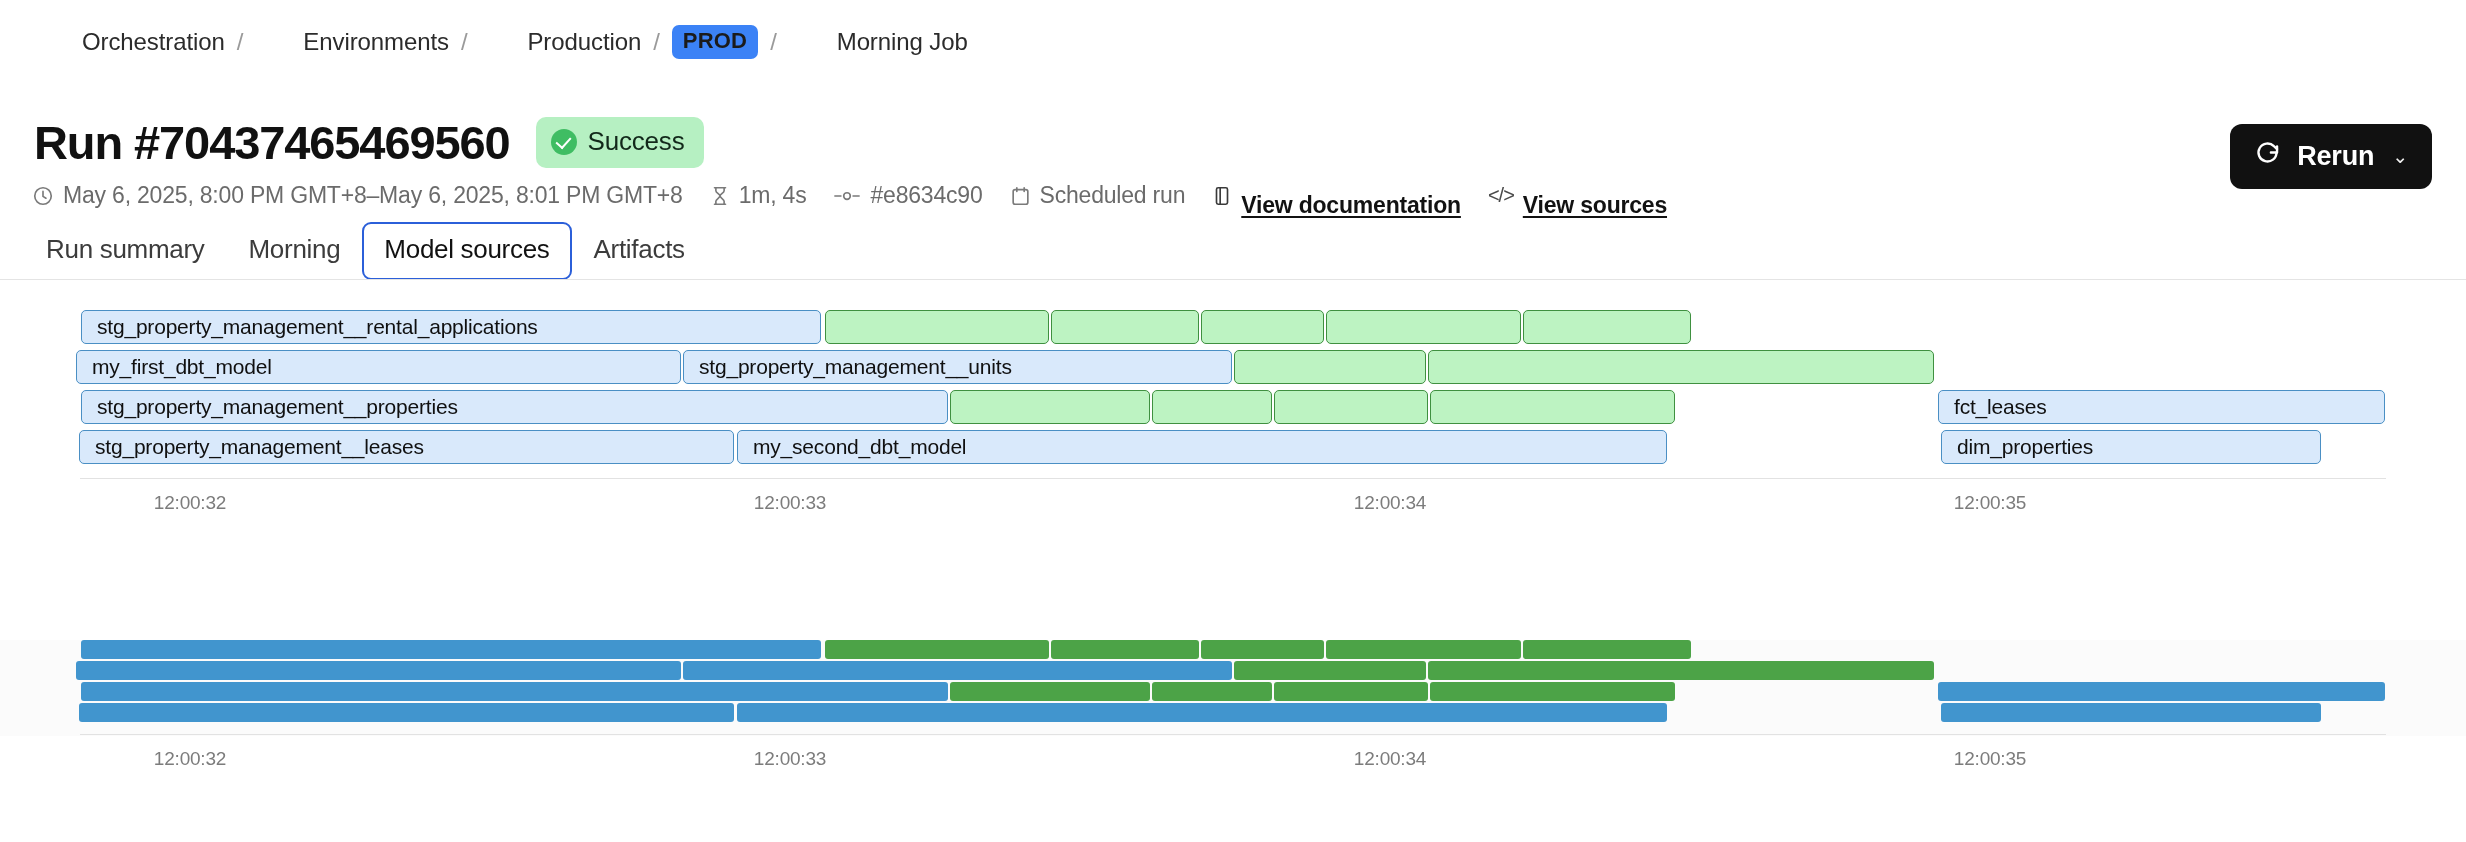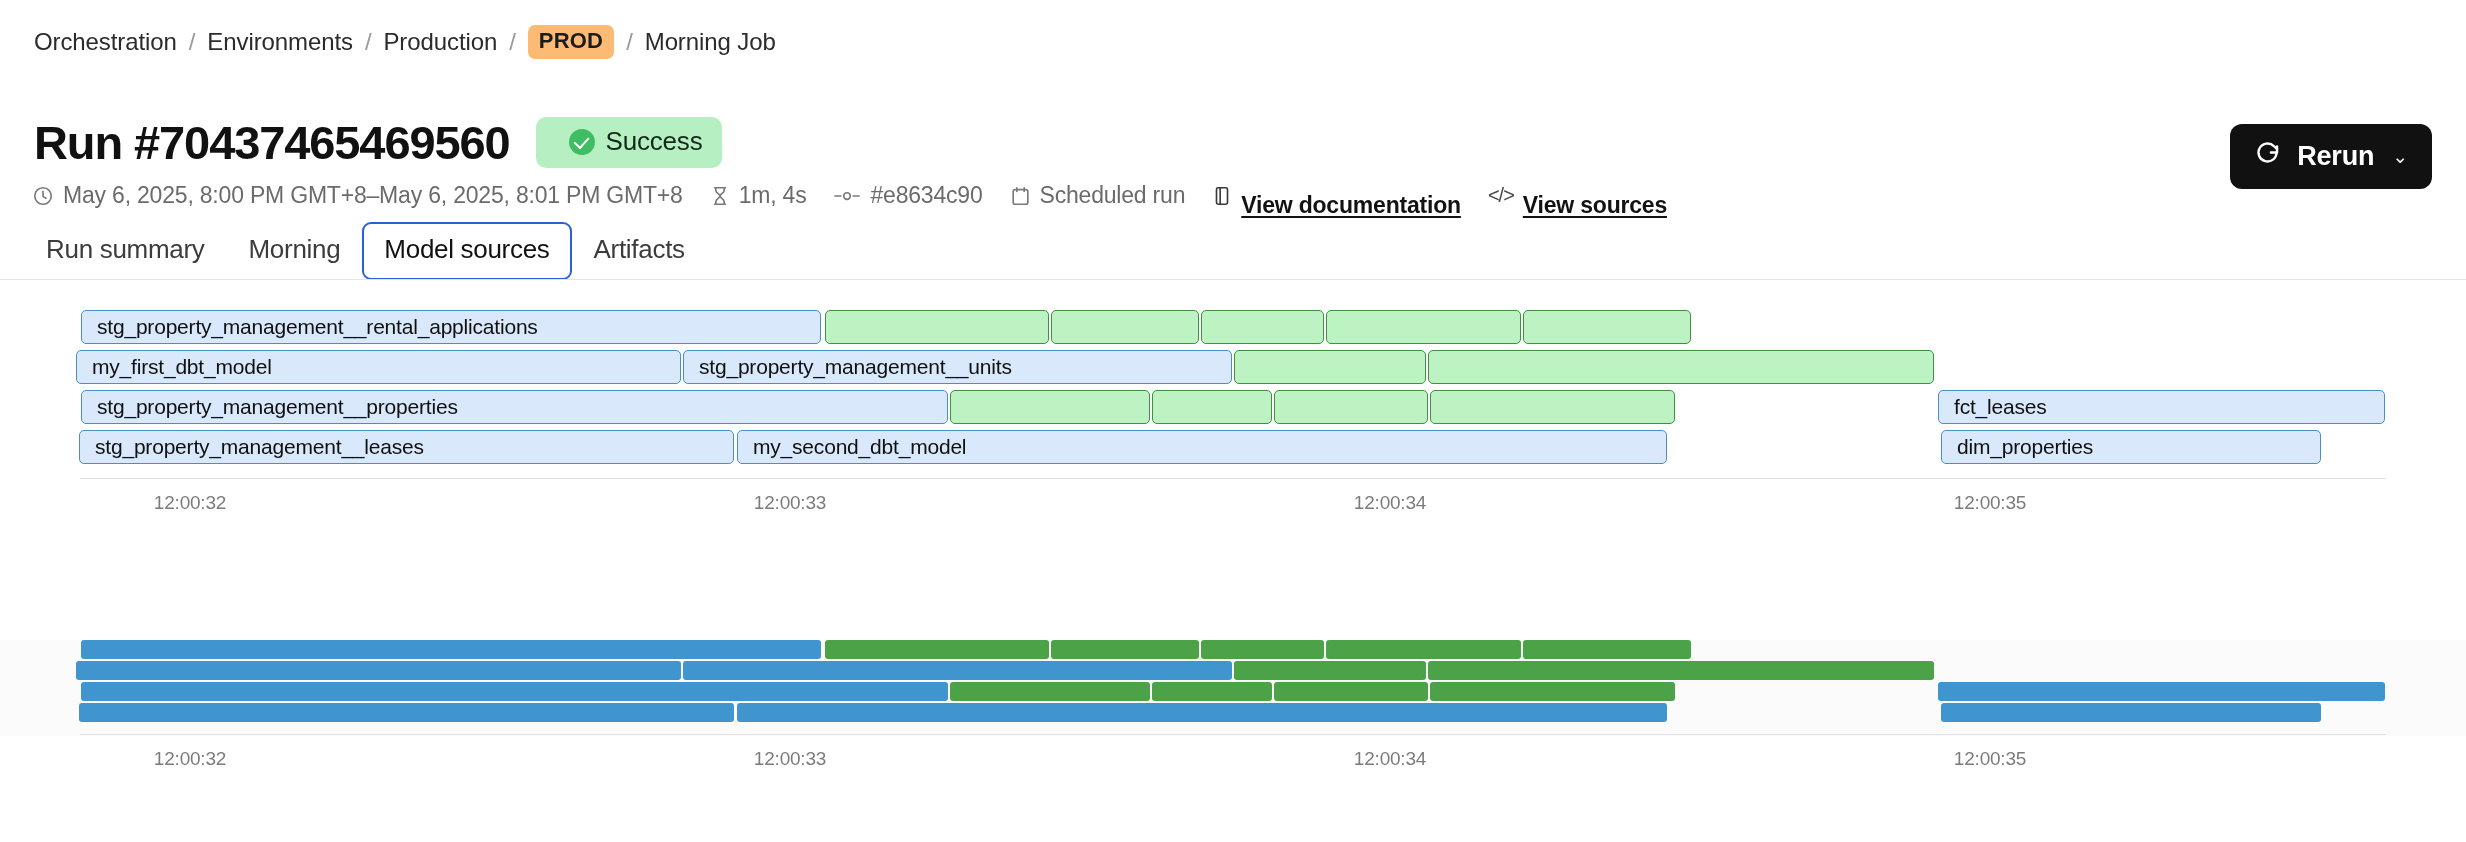--- a/index.html
+++ b/index.html
@@ -13,42 +13,42 @@
   }
 
   .page { position: relative; width: 2466px; height: 842px; }
 
   
   .breadcrumb {
     position: absolute; left: 34px; top: 25px;
     display: flex; align-items: center; gap: 0px;
     font-size: 24px; color: #2b2b2b; letter-spacing: -0.1px;
   }
-  .crumb { white-space: nowrap; }
+  .crumb { white-space: nowrap; margin-left: 48px; }
   .crumb-link { color: #2b2b2b; text-decoration: none; }
   .crumb-sep { color: #9a9a9a; margin: 0 12px; }
   .crumb-badge {
-    background: #fdba74; color: #1b1b1b;
+    background: #3b82f6; color: #1b1b1b;
     border-radius: 7px; padding: 3px 11px 5px;
     font-size: 22px; font-weight: 700; letter-spacing: 0.2px;
   }
 
   
   .title-row {
     position: absolute; left: 34px; top: 88px;
     display: flex; align-items: center; gap: 26px;
   }
   .page-title {
     font-size: 47px; font-weight: 700; letter-spacing: -1.1px;
     line-height: 1; color: #111111; white-space: nowrap;
   }
   .status-badge {
     display: flex; align-items: center; gap: 11px;
     background: #b6f0c2; color: #12281a;
-    border-radius: 10px; padding: 9px 20px 11px 33px;
+    border-radius: 10px; padding: 9px 20px 11px 15px;
     font-size: 26px; letter-spacing: -0.2px;
   }
   .check-circle {
     width: 26px; height: 26px; border-radius: 50%;
     background: #3fbd63; position: relative; flex: 0 0 26px;
   }
   .check-circle::after {
     content: ""; position: absolute;
     left: 8px; top: 5px; width: 7px; height: 12px;
     border: solid #ffffff; border-width: 0 2.6px 2.6px 0;

